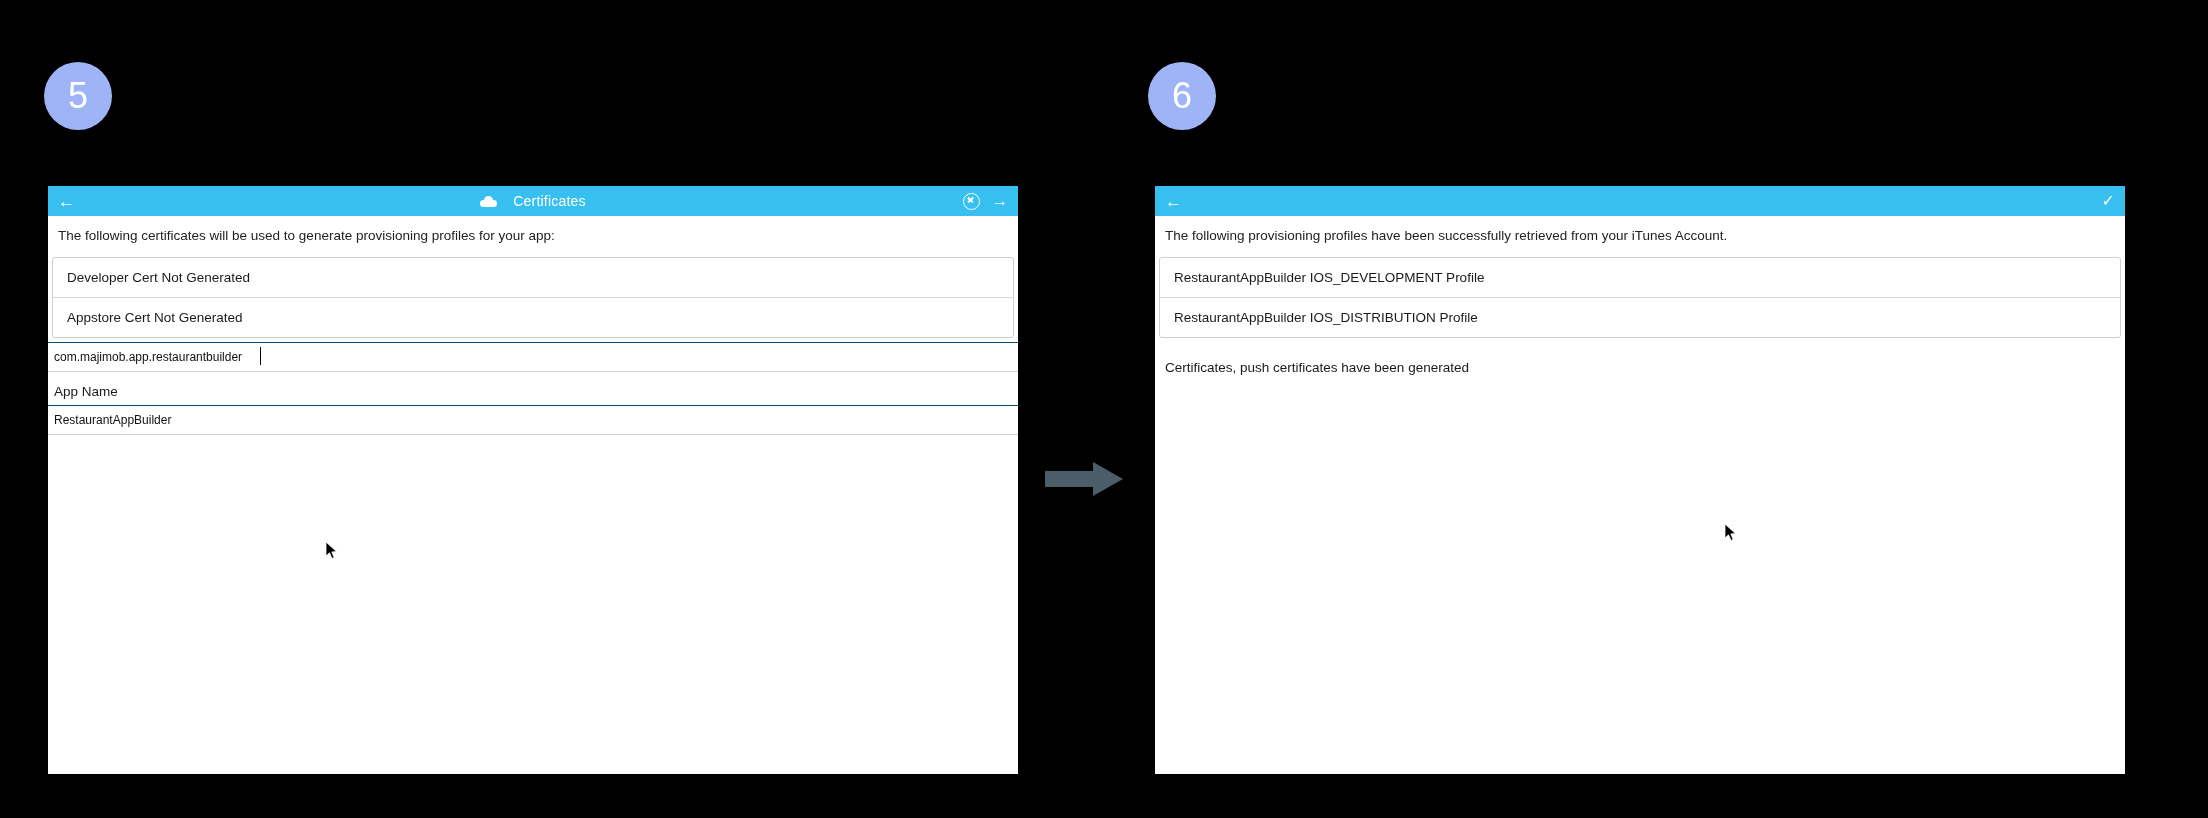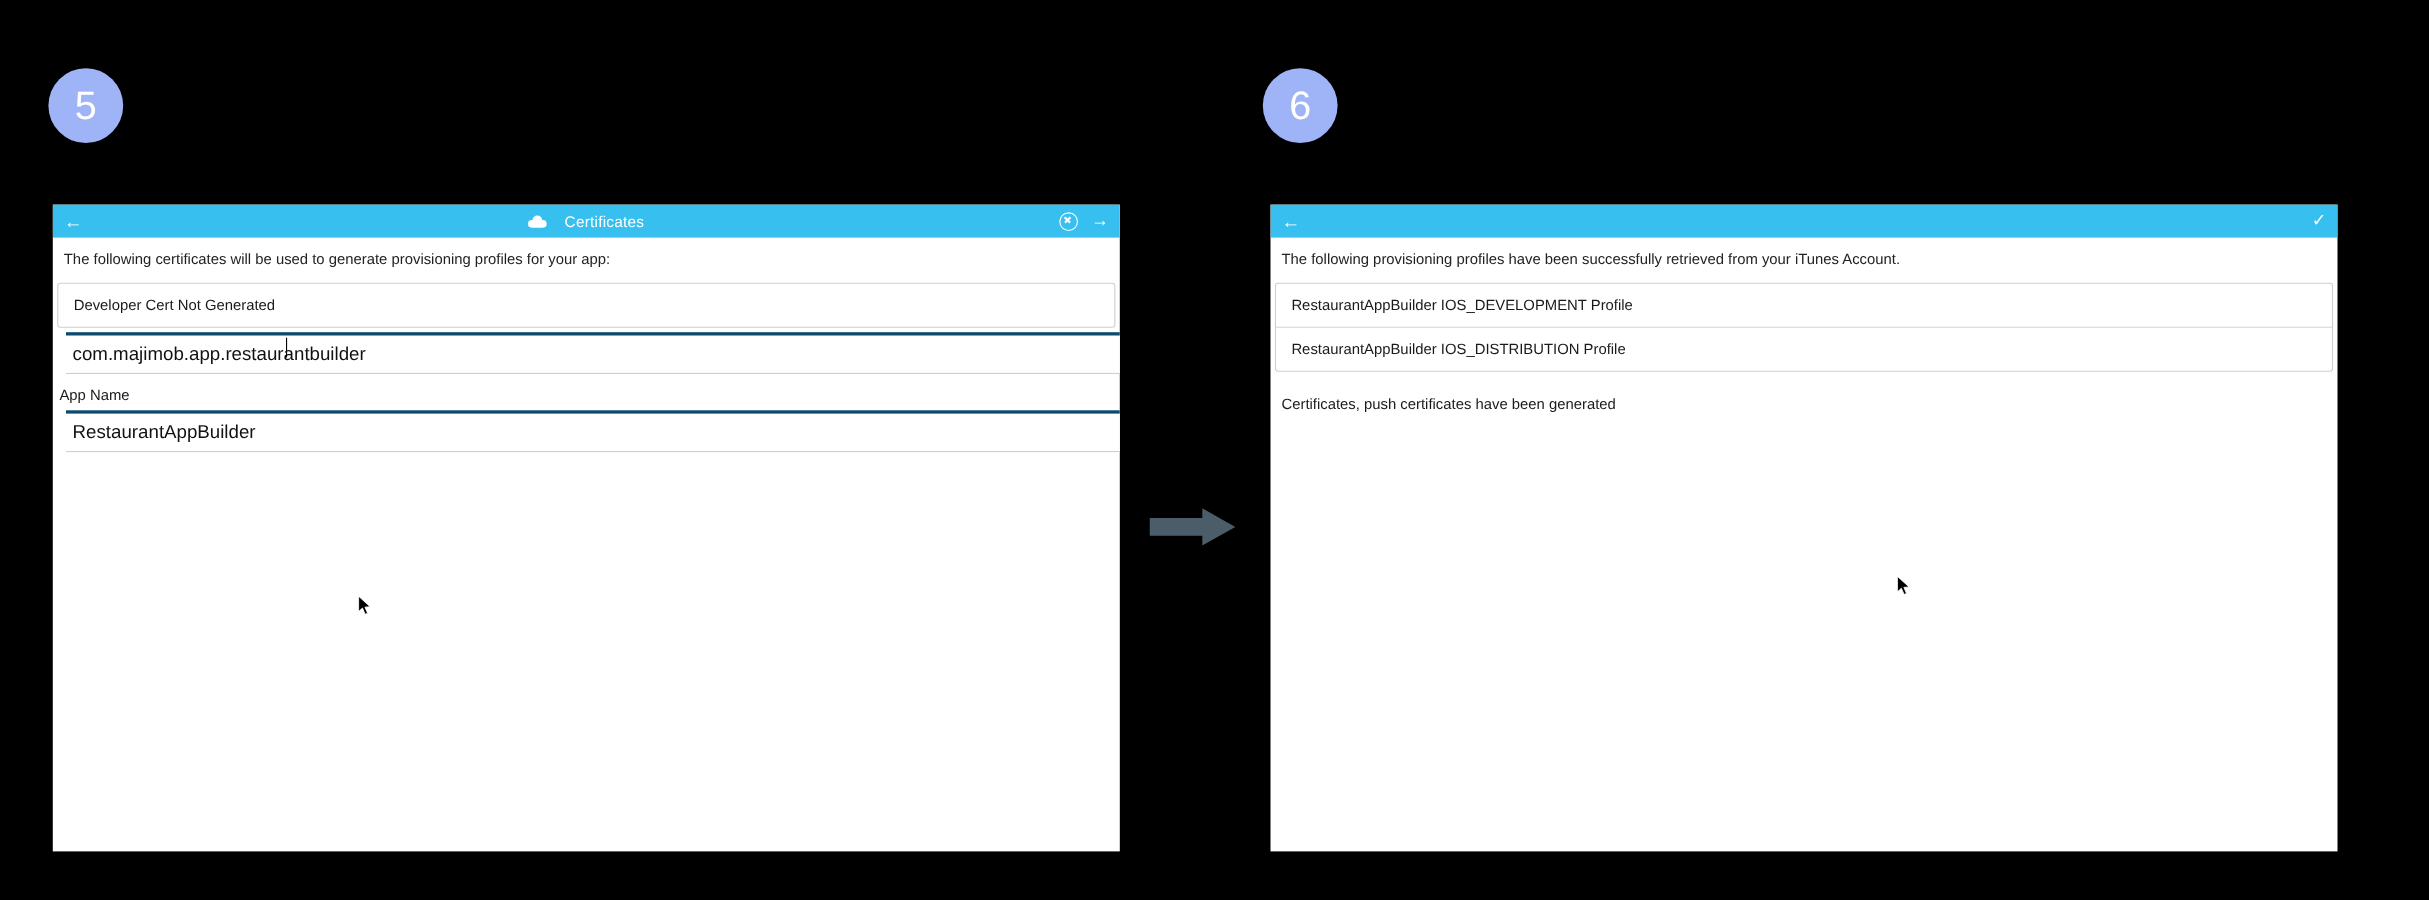--- a/index.html
+++ b/index.html
@@ -151,32 +151,31 @@
   }
   .cert-row:last-child { border-bottom: none; }
 
   .field-label {
     font-size: 13.5px;
     color: #1a1a1a;
     padding: 12px 6px 6px 6px;
   }
   .field-input {
     border: none;
-    border-top: 3px solid #0c4a6e;
+    border-top: 1px solid #0c4a6e;
     border-bottom: 1px solid #cfcfcf;
     background: #ffffff;
-    font-size: 17px;
+    font-size: 12px;
     color: #111111;
     padding: 7px 6px;
     width: 100%;
     box-sizing: border-box;
     font-family: "Liberation Sans", sans-serif;
     outline: none;
     position: relative;
-    margin-left: 12px;
   }
   .field-value-wrap { position: relative; }
   .caret {
     position: absolute;
     top: 5px;
     width: 1px;
     height: 18px;
     background: #000000;
   }
 
@@ -239,20 +238,21 @@
     <div class="right-icons">
       <span class="icon-x-circle"></span>
       <span class="icon-arrow-right">→</span>
     </div>
   </div>
   <div class="panel-body">
     <div class="intro-text">The following certificates will be used to generate provisioning profiles for your app:</div>
 
     <div class="cert-list">
       <div class="cert-row">Developer Cert Not Generated</div>
+      <div class="cert-row">Appstore Cert Not Generated</div>
     </div>
 
     <div class="field-value-wrap">
       <input class="field-input" value="com.majimob.app.restaurantbuilder" style="">
       <div class="caret" style="left:212px;"></div>
     </div>
 
     <div class="field-label">App Name</div>
     <div class="field-value-wrap">
       <input class="field-input" value="RestaurantAppBuilder" style="">

